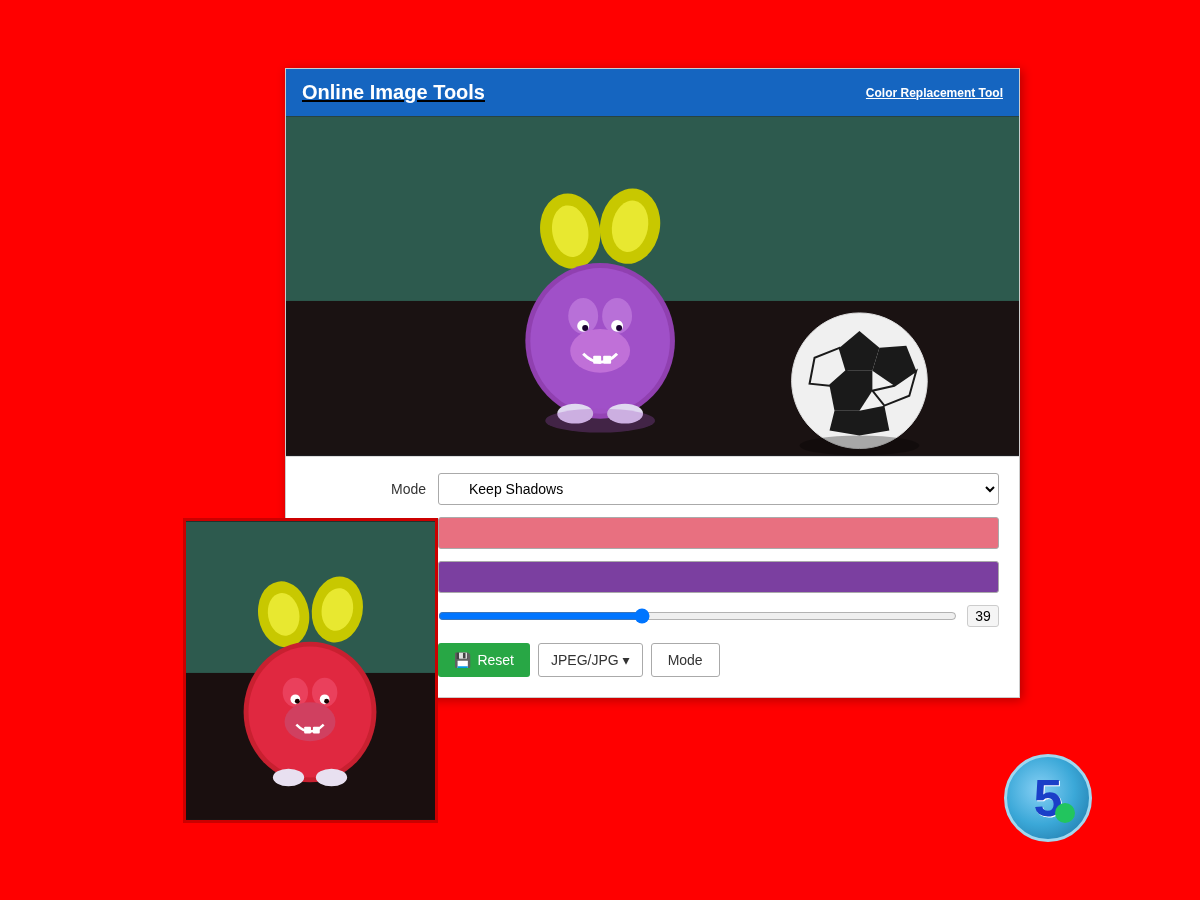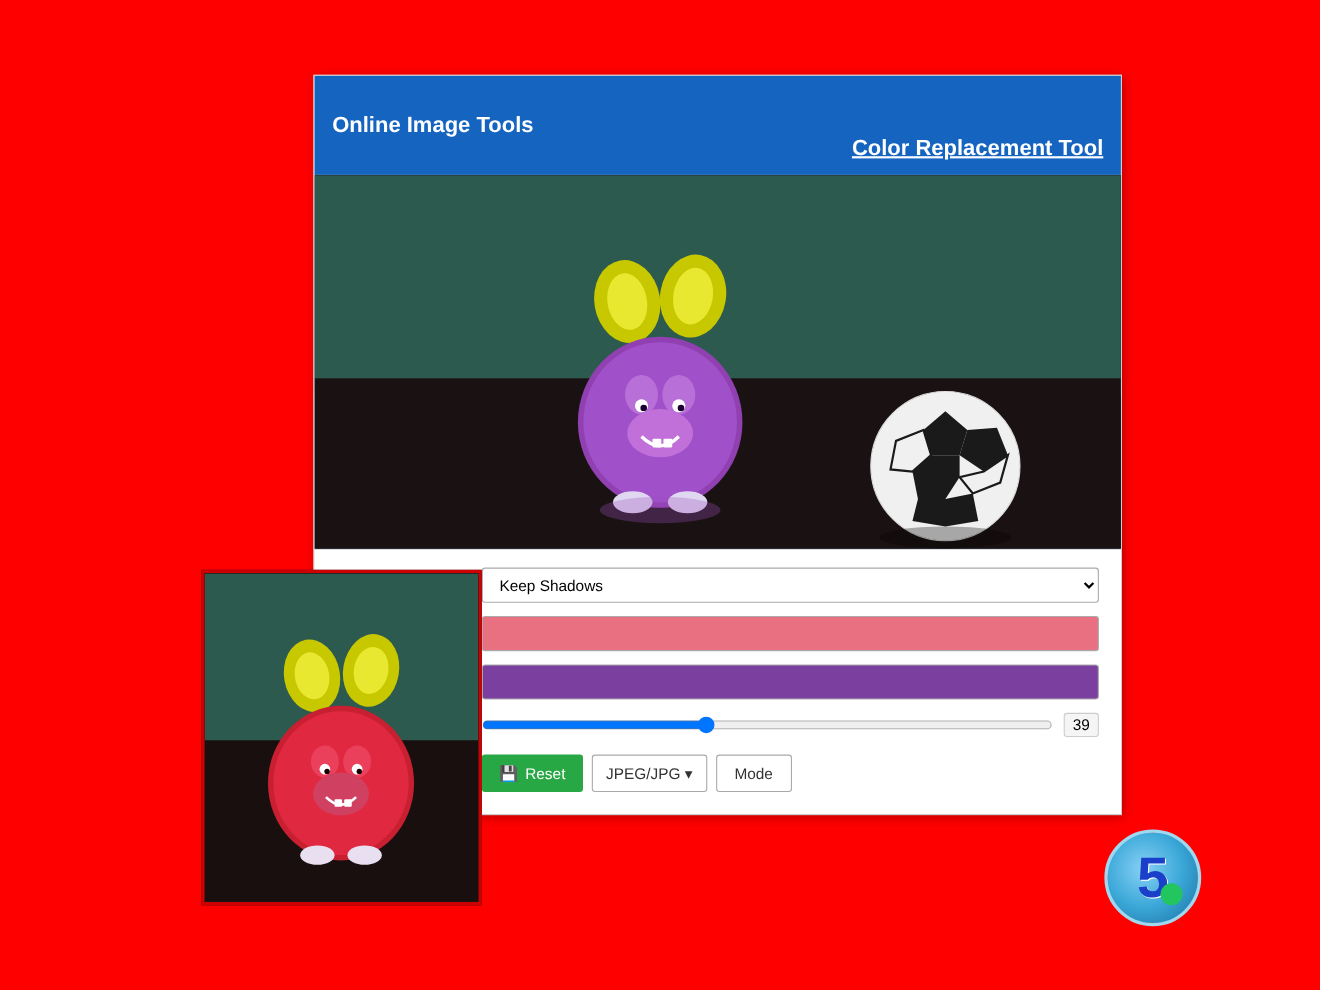--- a/index.html
+++ b/index.html
@@ -23,32 +23,32 @@
       box-shadow: 2px 2px 10px rgba(0,0,0,0.3);
     }
 
     
     .app-header {
       background: #1565c0;
       padding: 12px 16px;
       display: flex;
       justify-content: space-between;
       align-items: center;
+      text-decoration: underline;
     }
     .app-title {
       color: #fff;
       font-size: 20px;
       font-weight: bold;
     }
     .tool-name {
       color: #fff;
-      font-size: 20px;
+      font-size: 12px;
       font-weight: bold;
       text-decoration: underline;
-      margin-top: 43px;
     }
 
     
     .toolbar {
       background: #fff;
       padding: 10px 14px;
       display: flex;
       align-items: center;
       justify-content: space-between;
       border-bottom: 1px solid #ddd;
@@ -107,21 +107,21 @@
       text-align: right;
       margin-right: 12px;
       font-size: 14px;
       color: #333;
     }
     .control-input {
       flex: 1;
     }
     .mode-select {
       width: 100%;
-      padding: 6px 11px;
+      padding: 6px 26px;
       font-size: 14px;
       border: 1px solid #aaa;
       border-radius: 3px;
       background: #fff;
       cursor: pointer;
     }
     .color-swatch {
       width: 100%;
       height: 32px;
       border: 1px solid #aaa;

